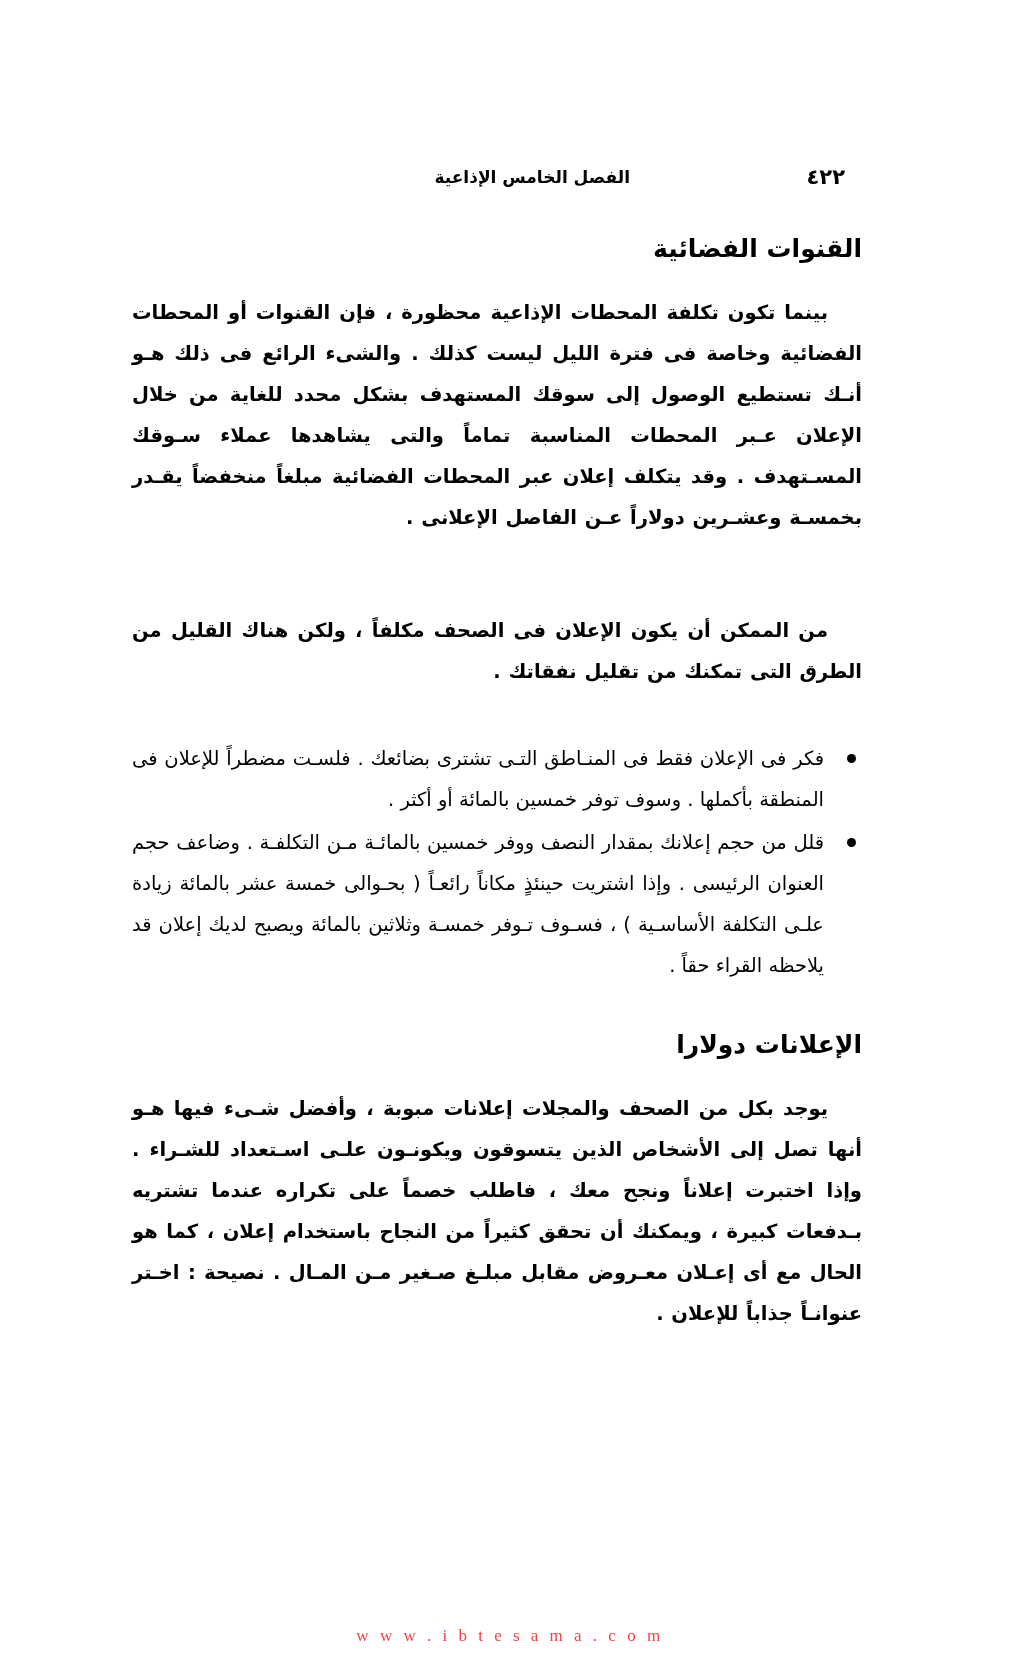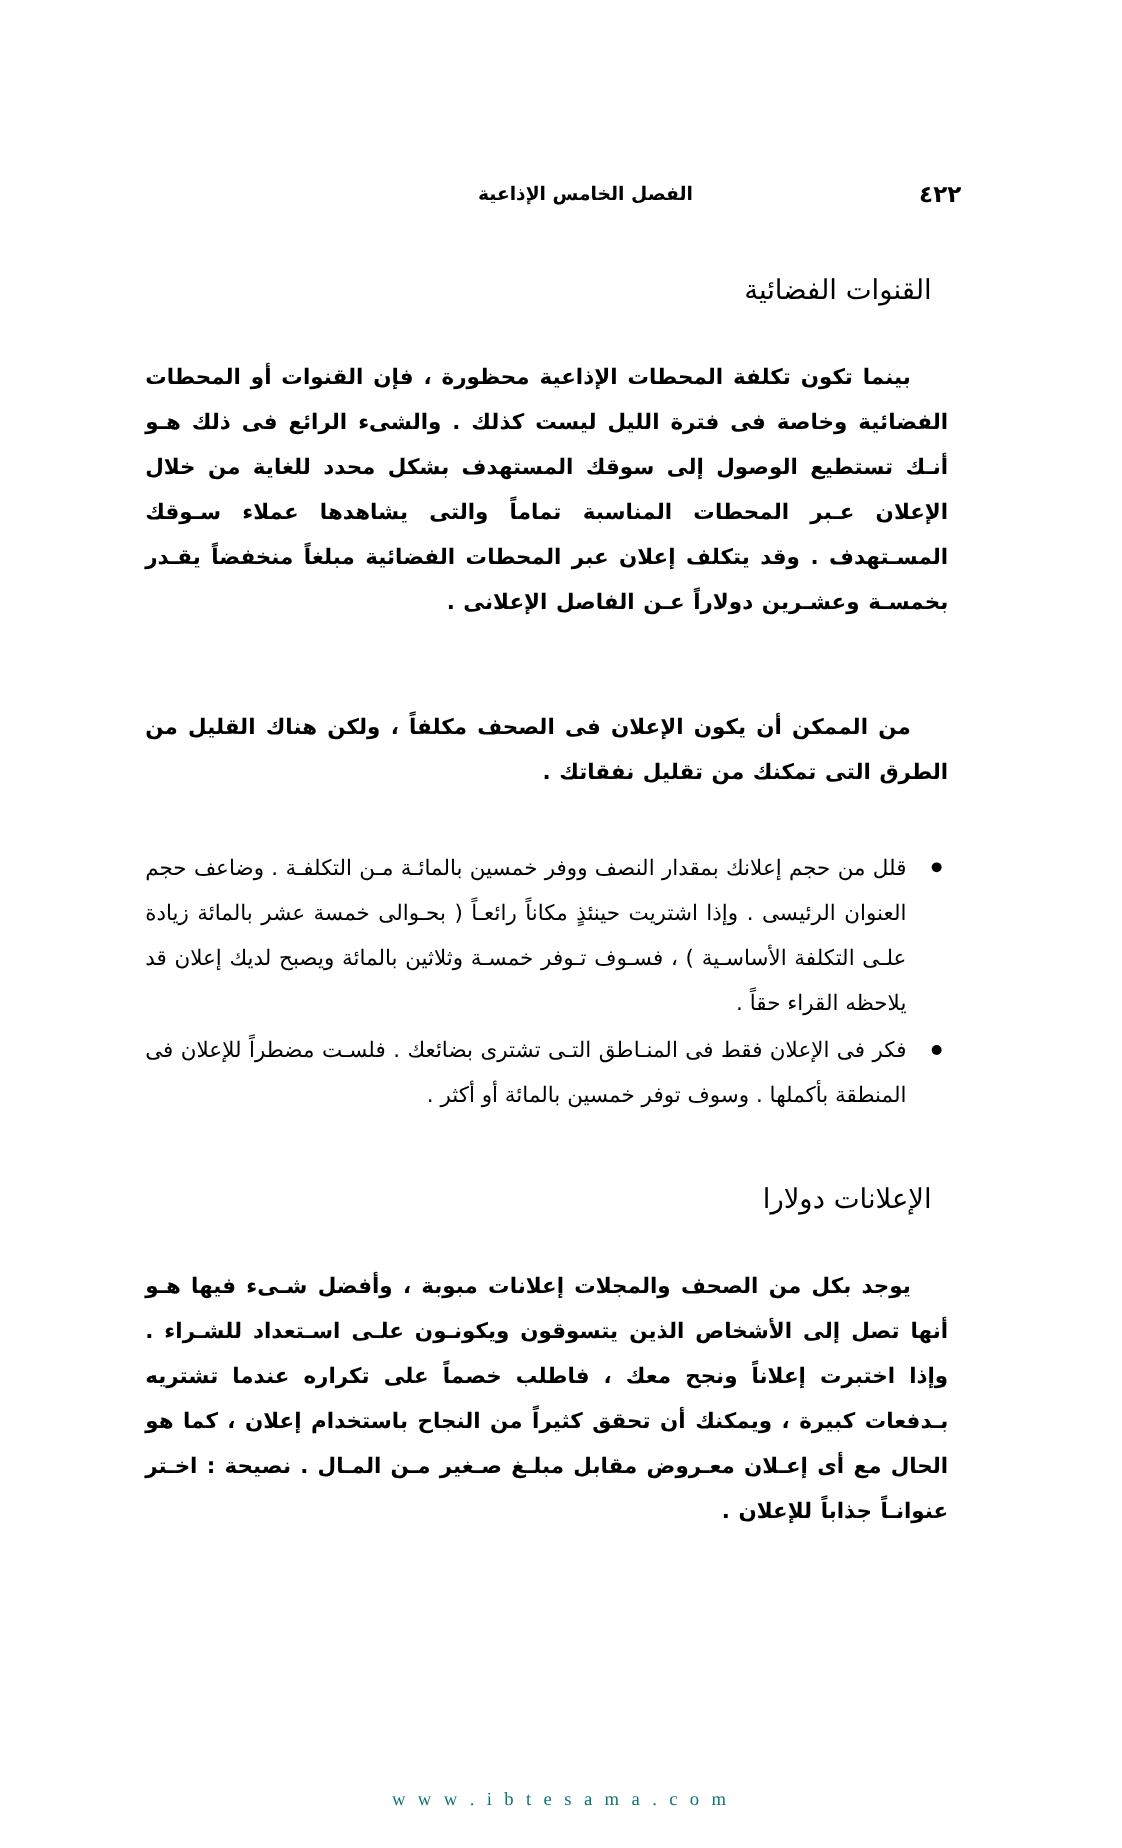--- a/index.html
+++ b/index.html
@@ -29,21 +29,21 @@
     top: 160px;
     left: 0;
     right: 0;
     height: 34px;
     display: flex;
     align-items: center;
     direction: rtl;
   }
   .running-head .folio {
     position: absolute;
-    right: 146px;
+    right: 175px;
     font-size: 21px;
     font-weight: bold;
     letter-spacing: 1px;
     line-height: 1;
     margin-left: 24px;
   }
   .running-head .chapter-title {
     position: absolute;
     right: 390px;
     font-size: 17px;
@@ -57,22 +57,22 @@
     position: absolute;
     top: 232px;
     right: 158px;
     left: 132px;
     direction: rtl;
     text-align: justify;
   }
 
   h2.section-heading {
     font-size: 25px;
-    font-weight: normal;
-    margin: 15px;
+    font-weight: bold;
+    margin: 0;
     padding: 0;
     text-align: right;
     line-height: 1.35;
     letter-spacing: 0px;
   }
 
   .sec-gap-1 { height: 26px; }
   .sec-gap-2 { height: 46px; }
   .sec-gap-3 { height: 40px; }
 
@@ -118,21 +118,21 @@
   .watermark {
     position: absolute;
     bottom: 34px;
     left: 0;
     right: 0;
     text-align: center;
     direction: ltr;
     font-family: "Liberation Serif", "DejaVu Serif", serif;
     font-size: 17px;
     letter-spacing: 3.5px;
-    color: #0f766e;
+    color: #ef4444;
   }
 </style>
 </head>
 <body>
 
 <div class="page">
 
   <div class="running-head">
     <span class="folio">٤٢٢</span>
     <span class="chapter-title">الفصل الخامس الإذاعية</span>
@@ -147,25 +147,25 @@
     <div class="sec-gap-2"></div>
 
     <div class="sec-gap-1"></div>
     <p class="body-par indent-first">من الممكن أن يكون الإعلان فى الصحف مكلفاً ، ولكن هناك القليل من الطرق التى تمكنك من تقليل نفقاتك .</p>
 
     <div class="sec-gap-2"></div>
 
     <ul class="bullets">
       <li>
         <span class="dot"></span>
-        <span>قلل من حجم إعلانك بمقدار النصف ووفر خمسين بالمائـة مـن التكلفـة . وضاعف حجم العنوان الرئيسى . وإذا اشتريت حينئذٍ مكاناً رائعـاً ( بحـوالى خمسة عشر بالمائة زيادة علـى التكلفة الأساسـية ) ، فسـوف تـوفر خمسـة وثلاثين بالمائة ويصبح لديك إعلان قد يلاحظه القراء حقاً .</span>
+        <span>فكر فى الإعلان فقط فى المنـاطق التـى تشترى بضائعك . فلسـت مضطراً للإعلان فى المنطقة بأكملها . وسوف توفر خمسين بالمائة أو أكثر .</span>
       </li>
       <li>
         <span class="dot"></span>
-        <span>فكر فى الإعلان فقط فى المنـاطق التـى تشترى بضائعك . فلسـت مضطراً للإعلان فى المنطقة بأكملها . وسوف توفر خمسين بالمائة أو أكثر .</span>
+        <span>قلل من حجم إعلانك بمقدار النصف ووفر خمسين بالمائـة مـن التكلفـة . وضاعف حجم العنوان الرئيسى . وإذا اشتريت حينئذٍ مكاناً رائعـاً ( بحـوالى خمسة عشر بالمائة زيادة علـى التكلفة الأساسـية ) ، فسـوف تـوفر خمسـة وثلاثين بالمائة ويصبح لديك إعلان قد يلاحظه القراء حقاً .</span>
       </li>
     </ul>
 
     <div class="sec-gap-3"></div>
 
     <h2 class="section-heading">الإعلانات دولارا</h2>
     <div class="sec-gap-1"></div>
     <p class="body-par indent-first">يوجد بكل من الصحف والمجلات إعلانات مبوبة ، وأفضل شـىء فيها هـو أنها تصل إلى الأشخاص الذين يتسوقون ويكونـون علـى اسـتعداد للشـراء . وإذا اختبرت إعلاناً ونجح معك ، فاطلب خصماً على تكراره عندما تشتريه بـدفعات كبيرة ، ويمكنك أن تحقق كثيراً من النجاح باستخدام إعلان ، كما هو الحال مع أى إعـلان معـروض مقابل مبلـغ صـغير مـن المـال . نصيحة : اخـتر عنوانـاً جذاباً للإعلان .</p>
 
   </div>

